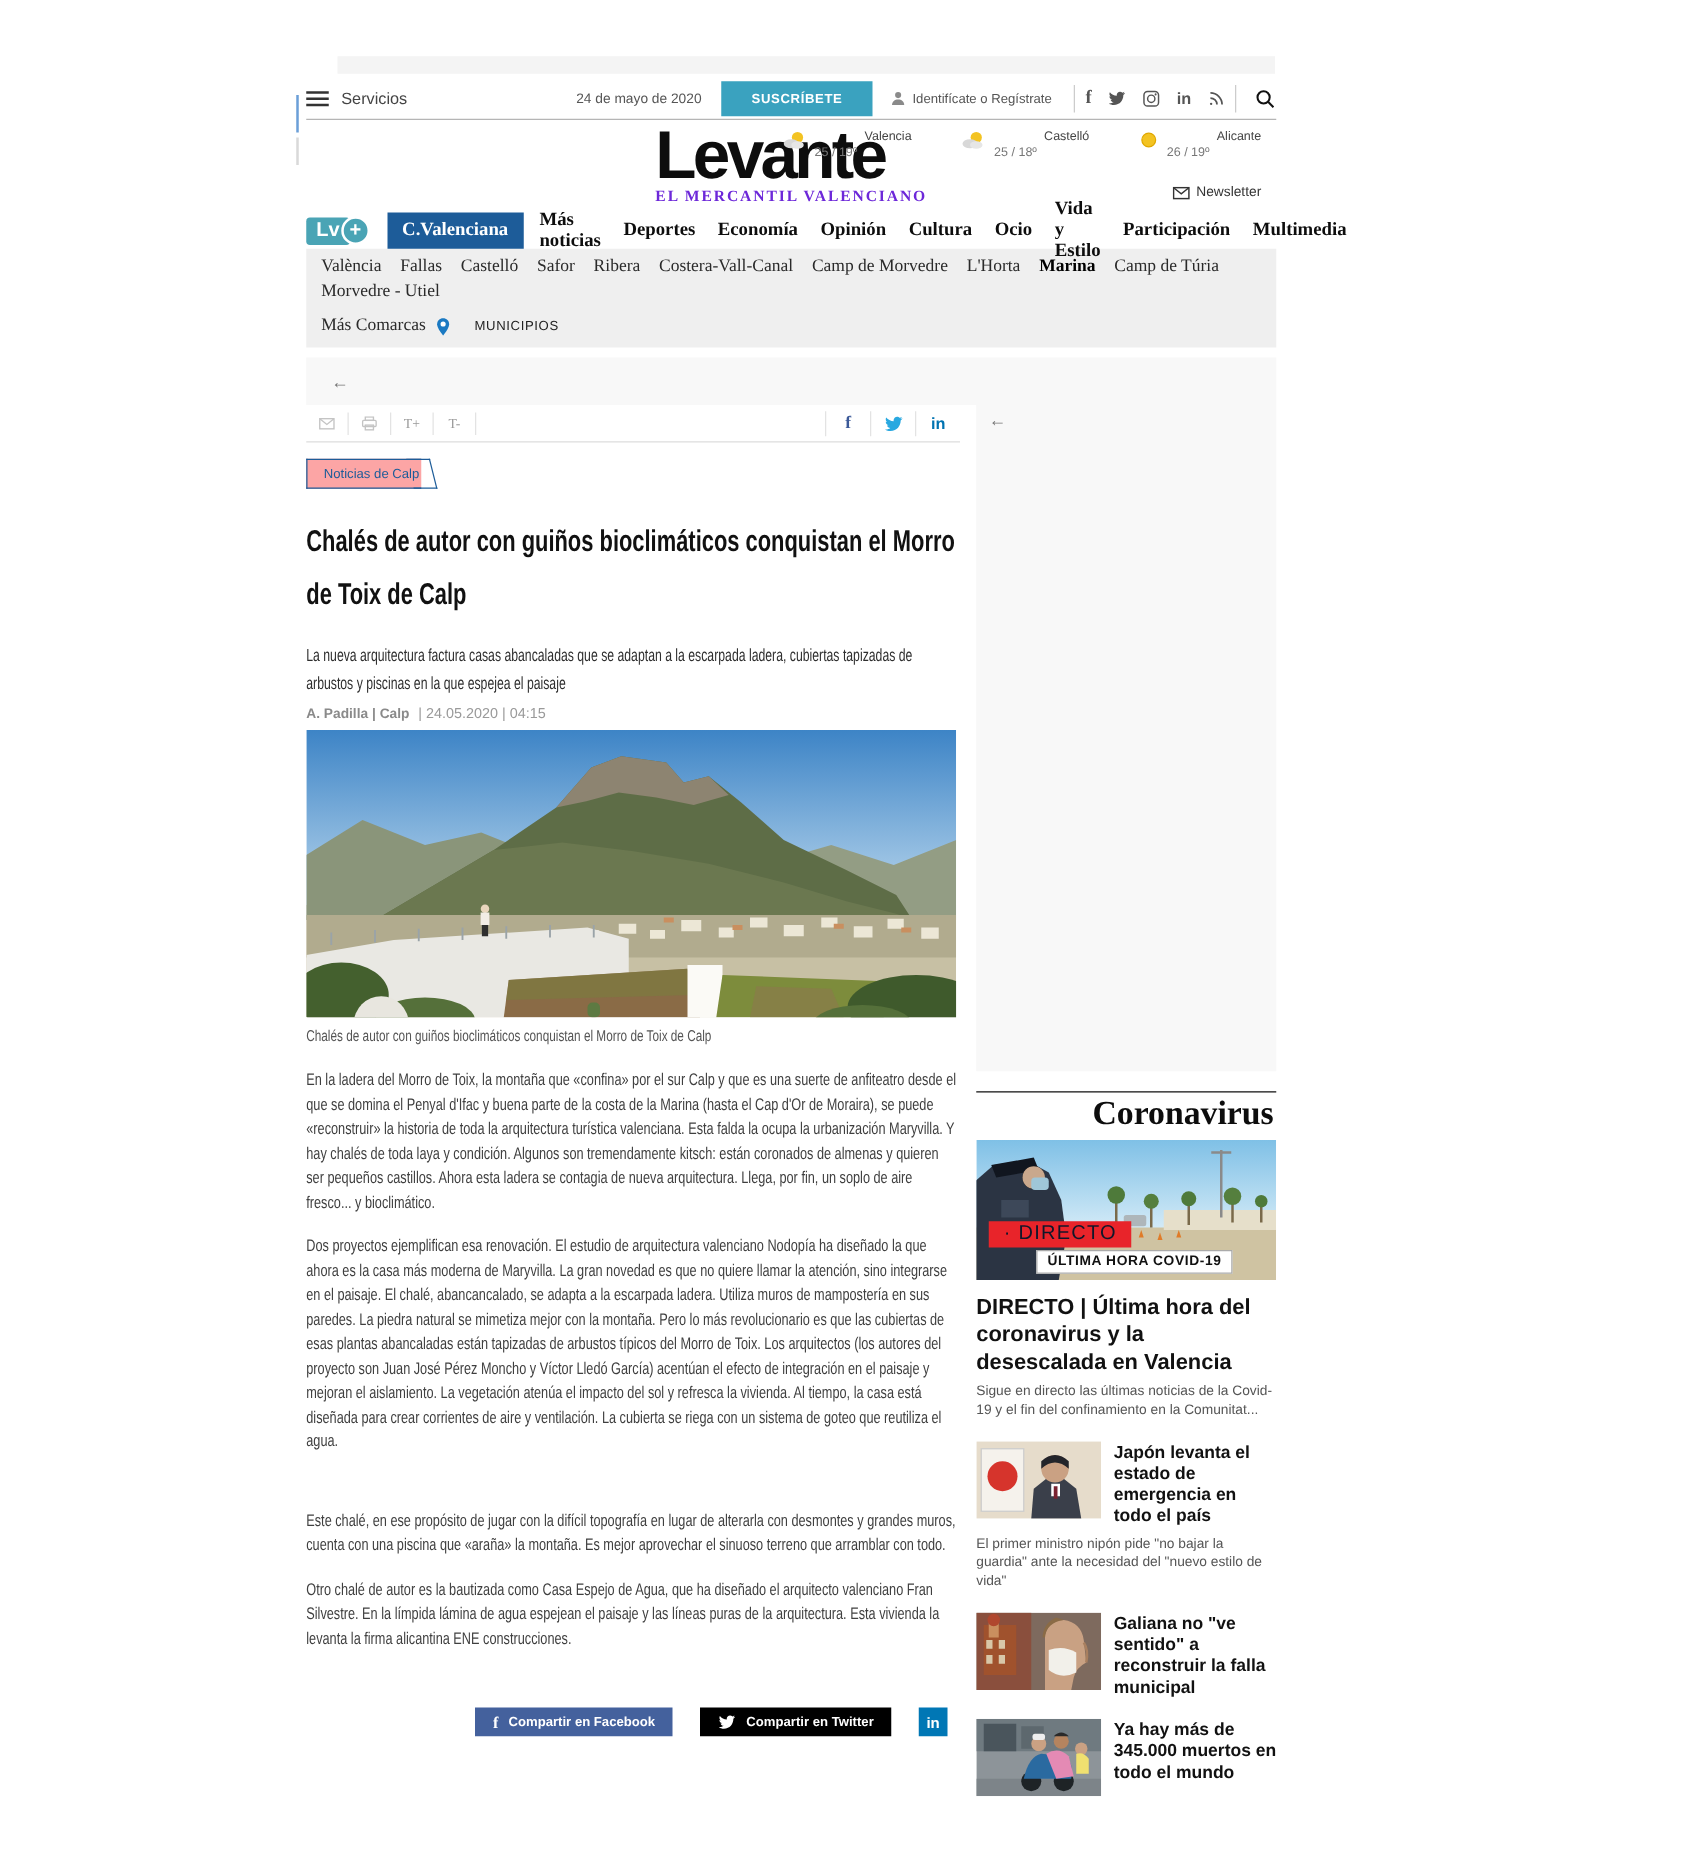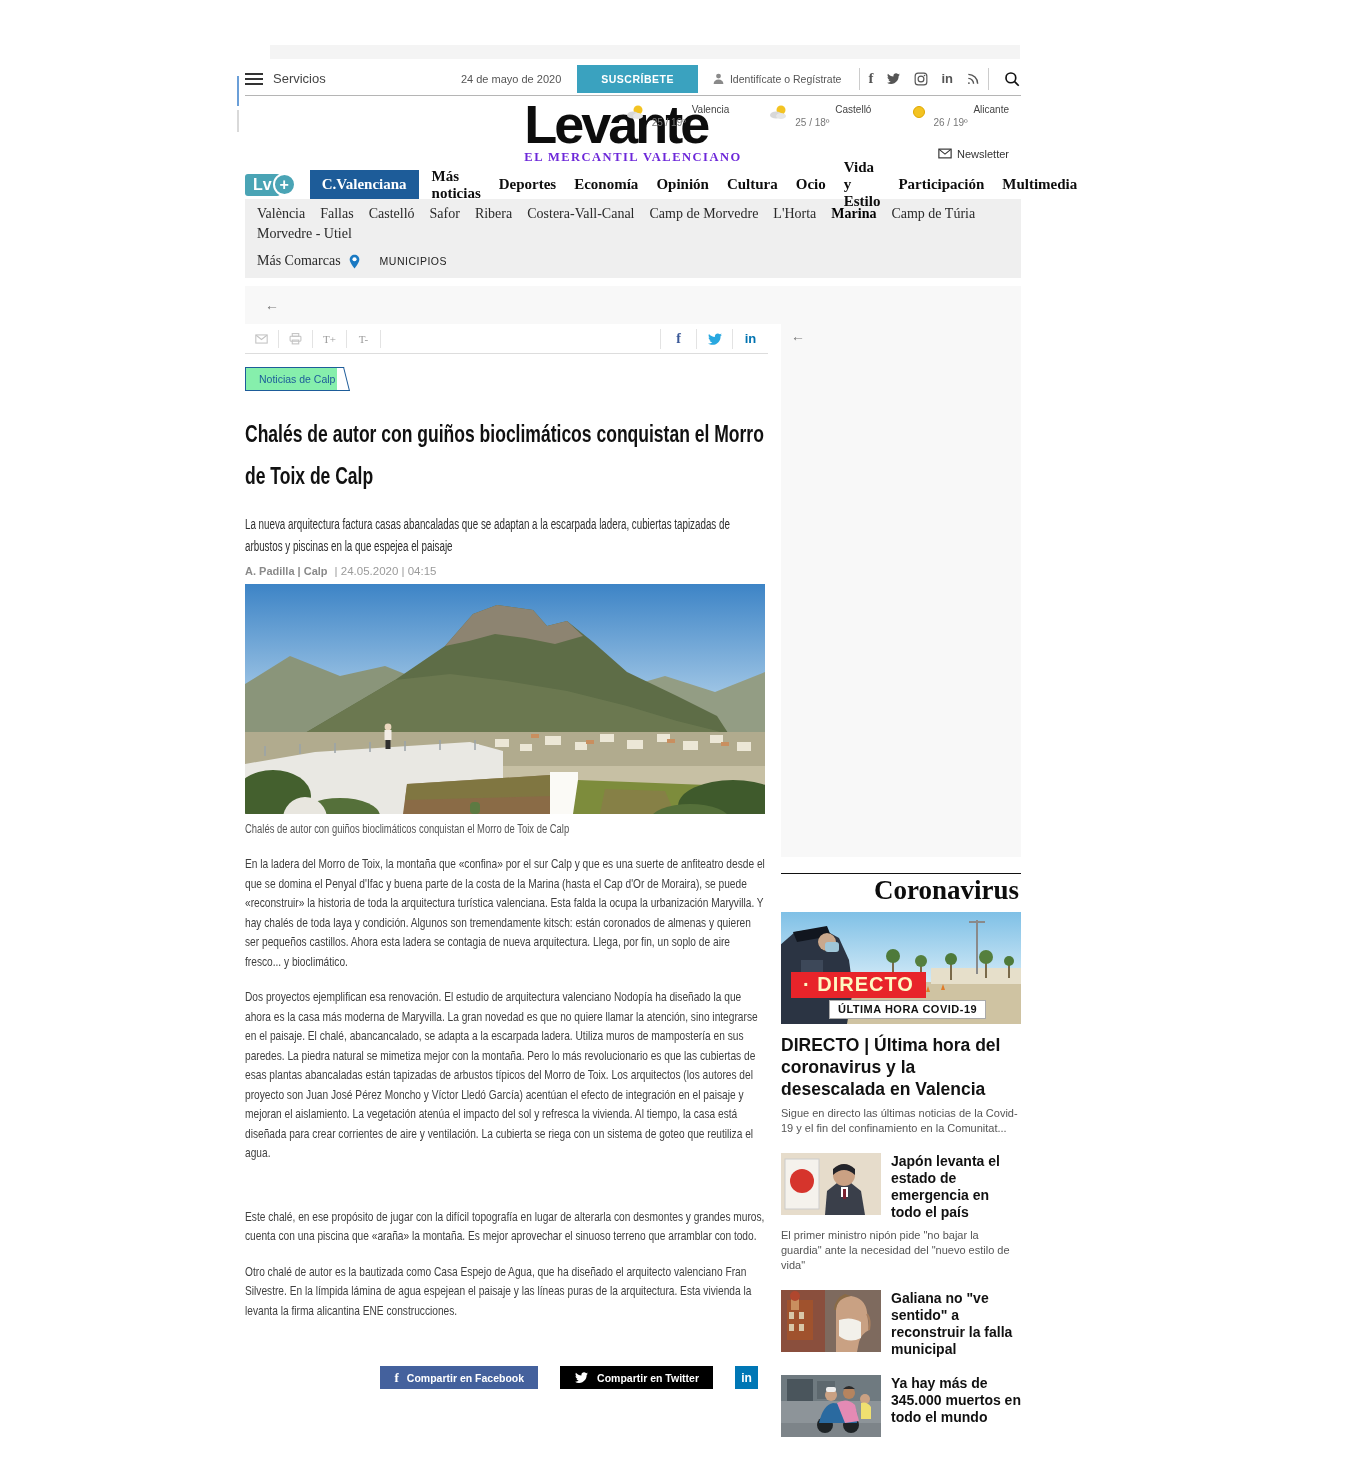--- a/index.html
+++ b/index.html
@@ -31,21 +31,21 @@
 
   
   .header { position:relative; height:72px; }
   .logo-wrap { position:absolute; left:50%; transform:translateX(-50%); top:4px; }
   .logo-text { font-size:54px; font-weight:bold; letter-spacing:-3px; color:#0d0d0d; line-height:48px; }
   .logo-sub { font-family:"Liberation Serif",serif; font-weight:bold; font-size:12.5px; letter-spacing:1.5px; color:#6d28d9; margin-top:2px; }
   .weather-row { position:absolute; right:12px; top:8px; display:flex; gap:40px; }
   .weather-item { display:flex; gap:6px; align-items:flex-start; cursor:pointer; }
   .weather-city { font-size:10px; color:#444;margin-left:40px; }
   .weather-temps { font-size:10px; color:#777; margin-top:2px; }
-  .newsletter { position:absolute; right:12px; top:52px; display:flex; gap:5px;
+  .newsletter { position:absolute; right:12px; top:52px; display:flex; align-items:center; gap:5px;
                 font-size:11px; color:#333; cursor:pointer; }
 
   
   .nav { display:flex; align-items:stretch; height:29px; margin-top:2px; }
   .lv-logo { display:flex; align-items:center; margin-right:14px; }
   .lv-box { background:#4aa4b5; color:#fff; font-weight:bold; font-size:16px; padding:2px 8px; border-radius:3px; }
   .lv-plus { width:23px; height:23px; border-radius:50%; background:#4aa4b5; color:#fff; border:2px solid #fff;
              margin-left:-7px; display:flex; align-items:center; justify-content:center; font-size:16px; font-weight:bold; }
   .nav-item { font-family:"Liberation Serif",serif; font-weight:bold; font-size:15px; color:#0d0d0d;
               display:flex; align-items:center; padding:0 9px; cursor:pointer; text-decoration:none; }
@@ -77,21 +77,21 @@
   .st-cell:last-of-type { border-right:none; }
   .t-glyph { font-family:"Liberation Serif",serif; font-size:11px; color:#9a9a9a; }
   .sr-spacer { flex:1; }
   .sn-cell { display:flex; align-items:center; justify-content:center; width:36px; height:20px; border-left:1px solid #e3e3e3; cursor:pointer; }
   .sn-f { font-family:"Liberation Serif",serif; font-weight:bold; font-size:14px; color:#3b5998; }
   .sn-in { font-weight:bold; font-size:13px; color:#0073b1; }
 
   
   .tag-wrap { margin-top:13px; }
   .tag { display:inline-block; position:relative; border:1px solid #1d5c99; border-right:none;
-         font-size:10.5px; color:#1d5c99; padding:5px 2px 5px 13px; cursor:pointer; background:#86efac; min-width:88px; }
+         font-size:10.5px; color:#1d5c99; padding:5px 2px 5px 13px; cursor:pointer; background:#fca5a5; min-width:88px; }
   .tag::after { content:""; position:absolute; top:-1px; bottom:-1px; right:-10px; width:18px;
                 border:1px solid #1d5c99; border-left:none; transform:skewX(14deg); }
 
   
   h1.headline { margin-top:22px; width:712px; transform:scaleX(0.73); transform-origin:0 0;
                 font-size:24px; line-height:42px; font-weight:bold; color:#111; letter-spacing:0; }
   .subtitle { margin-top:16px; width:745px; transform:scaleX(0.7); transform-origin:0 0;
               font-size:14px; line-height:22px; color:#2e2e2e; }
   .byline { margin-top:8px; font-size:11px; color:#8f8f8f; }
   .byline .author { font-weight:bold; color:#8a8a8a; }
@@ -112,22 +112,22 @@
   .btn-tw { background:#000000; }
   .btn .f-white { font-family:"Liberation Serif",serif; font-weight:bold; font-size:13px; color:#fff; }
   .btn-in { width:23px; height:23px; background:#0077b5; color:#fff; font-weight:bold; font-size:12px;
             display:flex; align-items:center; justify-content:center; cursor:pointer; }
 
   
   .adbox-side { height:533px; display:flex; align-items:flex-start; padding:4px 0 0 10px; }
   .coro-header { margin-top:16px; border-top:1px solid #111; text-align:right;
                  font-family:"Liberation Serif",serif; font-weight:bold; font-size:27px; color:#0d0d0d; padding:1px 2px 6px 0; }
   .live-card { position:relative; width:240px; height:112px; overflow:hidden; cursor:pointer; }
-  .live-red { position:absolute; left:10px; bottom:26px; background:#e8242a; color:#fef9c3; font-weight:bold;
-              font-size:20px; letter-spacing:1px; padding:1px 12px 2px; }
+  .live-red { position:absolute; left:10px; bottom:26px; background:#e8242a; color:#0f172a; font-weight:normal;
+              font-size:16px; letter-spacing:1px; padding:1px 12px 2px; }
   .live-white { position:absolute; left:48px; bottom:5px; background:#fff; color:#111; font-weight:bold;
                 font-size:11px; letter-spacing:.5px; padding:2px 8px 3px; border:1px solid #aaa; }
   .live-title { margin-top:10px; font-size:17.5px; font-weight:bold; line-height:22px; color:#111; cursor:pointer; }
   .live-excerpt { margin-top:6px; font-size:11px; line-height:15px; color:#555; }
 
   .story { margin-top:17px; }
   .story-top { display:flex; gap:10px; }
   .thumb { width:100px; height:62px; flex:none; overflow:hidden; position:relative; cursor:pointer; }
   .story-title { font-size:14px; font-weight:bold; line-height:17px; color:#111; cursor:pointer; }
   .story-excerpt { margin-top:7px; font-size:11px; line-height:15px; color:#555; }

